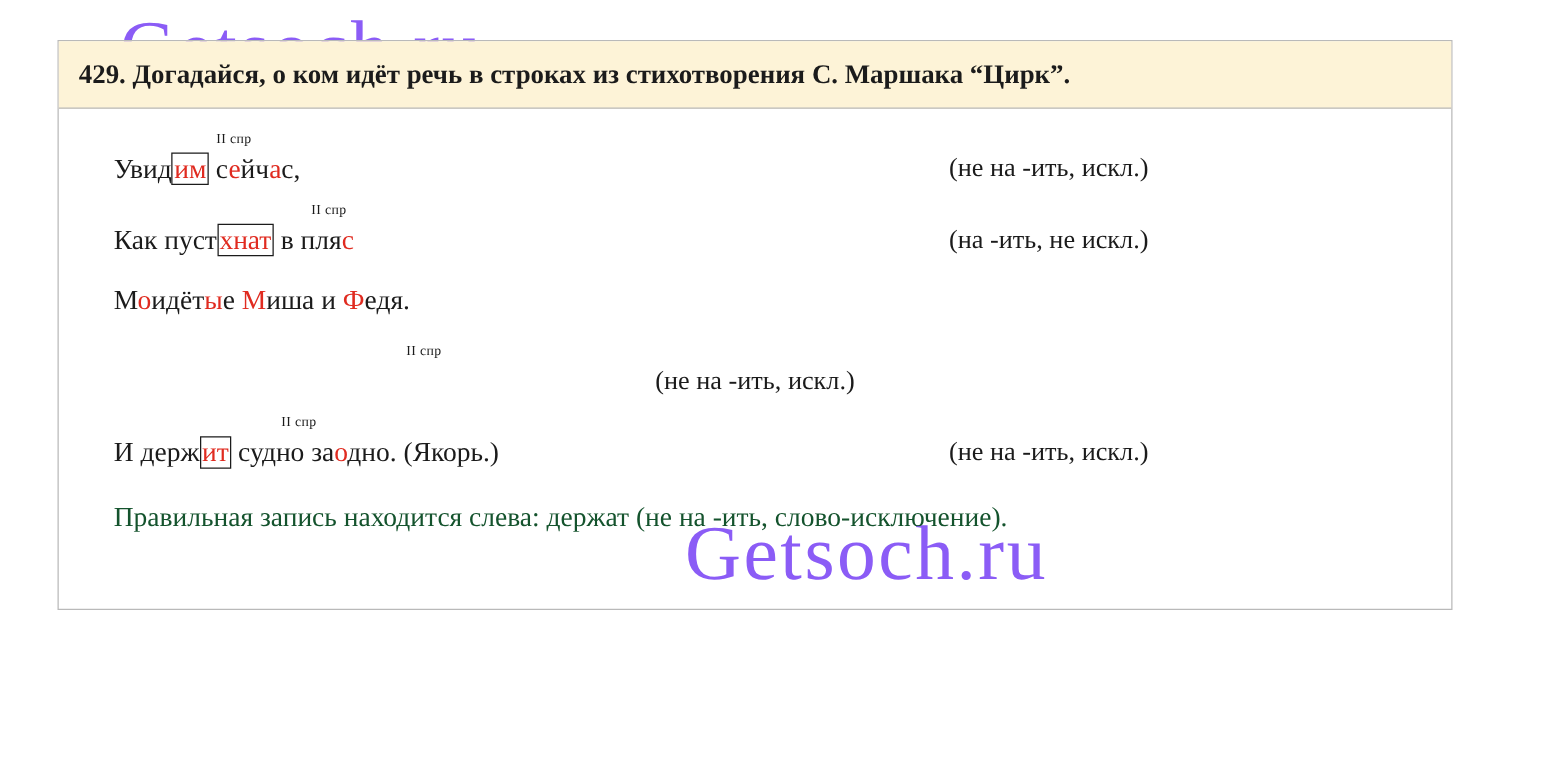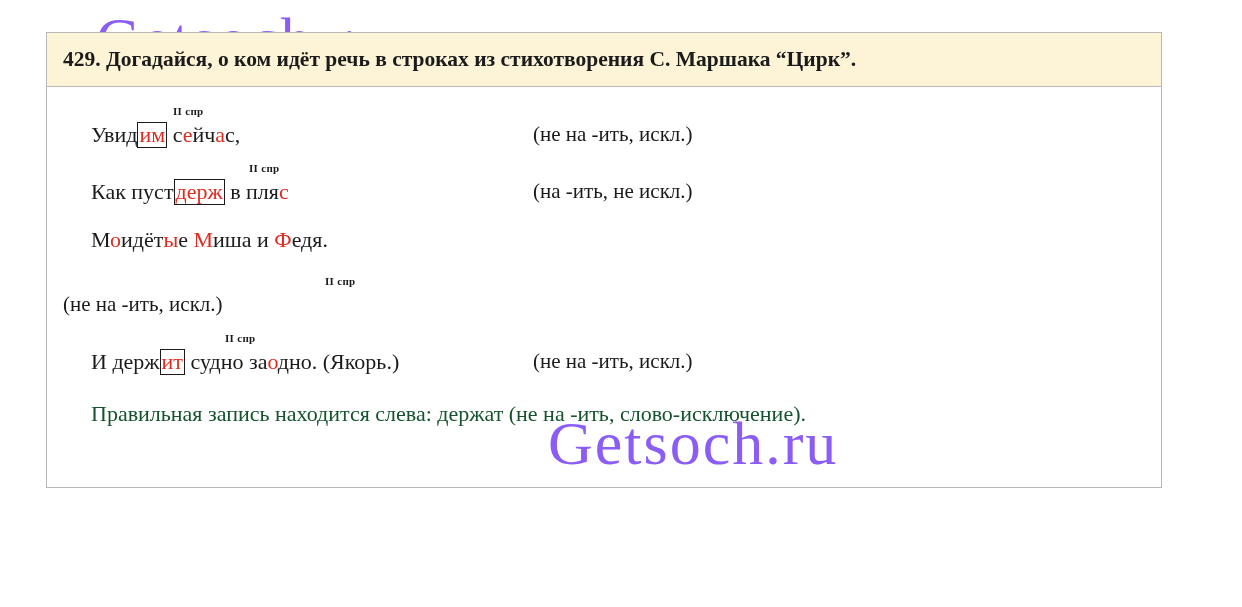--- a/index.html
+++ b/index.html
@@ -66,20 +66,21 @@
     flex: 0 0 470px;
     position: relative;
     padding-left: 28px;
     box-sizing: border-box;
   }
   .right-col {
     flex: 1 1 auto;
     font-size: 21px;
     color: #1b1b1b;
     padding-bottom: 1px;
+    text-align: center;
   }
   .mark {
     color: #e02b20;
   }
   .boxed {
     display: inline-block;
     border: 1.4px solid #1b1b1b;
     padding: 0 1px 1px 1px;
     line-height: 1.05;
     color: #e02b20;
@@ -87,21 +88,21 @@
   .sup {
     position: absolute;
     font-size: 11px;
     font-family: "Liberation Serif", serif;
     color: #1b1b1b;
     letter-spacing: 0.3px;
     white-space: nowrap;
   }
   .row-spacer-sm { height: 14px; }
   .row-spacer-md { height: 22px; }
-  .sup-row { height: 17px; position: relative; font-weight: bold; }
+  .sup-row { height: 17px; position: relative; }
   .final-line {
     padding-left: 28px;
     font-size: 22px;
     color: #14532d;
     margin-top: 26px;
   }
 </style>
 </head>
 <body>
 
@@ -122,21 +123,21 @@
       <div class="right-col">(не на -ить, искл.)</div>
     </div>
 
     <div class="row-spacer-sm"></div>
 
     <div class="sup-row">
       <span class="sup" style="left:186px; top:0;">II спр</span>
     </div>
     <div class="line">
       <div class="left-col">
-        <span>Как пуст</span><span class="boxed">держ</span><span> в пля</span><span class="mark">с</span>
+        <span>Как пуст</span><span class="boxed">хнат</span><span> в пля</span><span class="mark">с</span>
       </div>
       <div class="right-col">(на -ить, не искл.)</div>
     </div>
 
     <div class="row-spacer-md"></div>
 
     <div class="line">
       <div class="left-col">
         <span>М</span><span class="mark">о</span><span>идёт</span><span class="mark">ы</span><span>е </span><span class="mark">М</span><span>иша и </span><span class="mark">Ф</span><span>едя.</span>
       </div>

